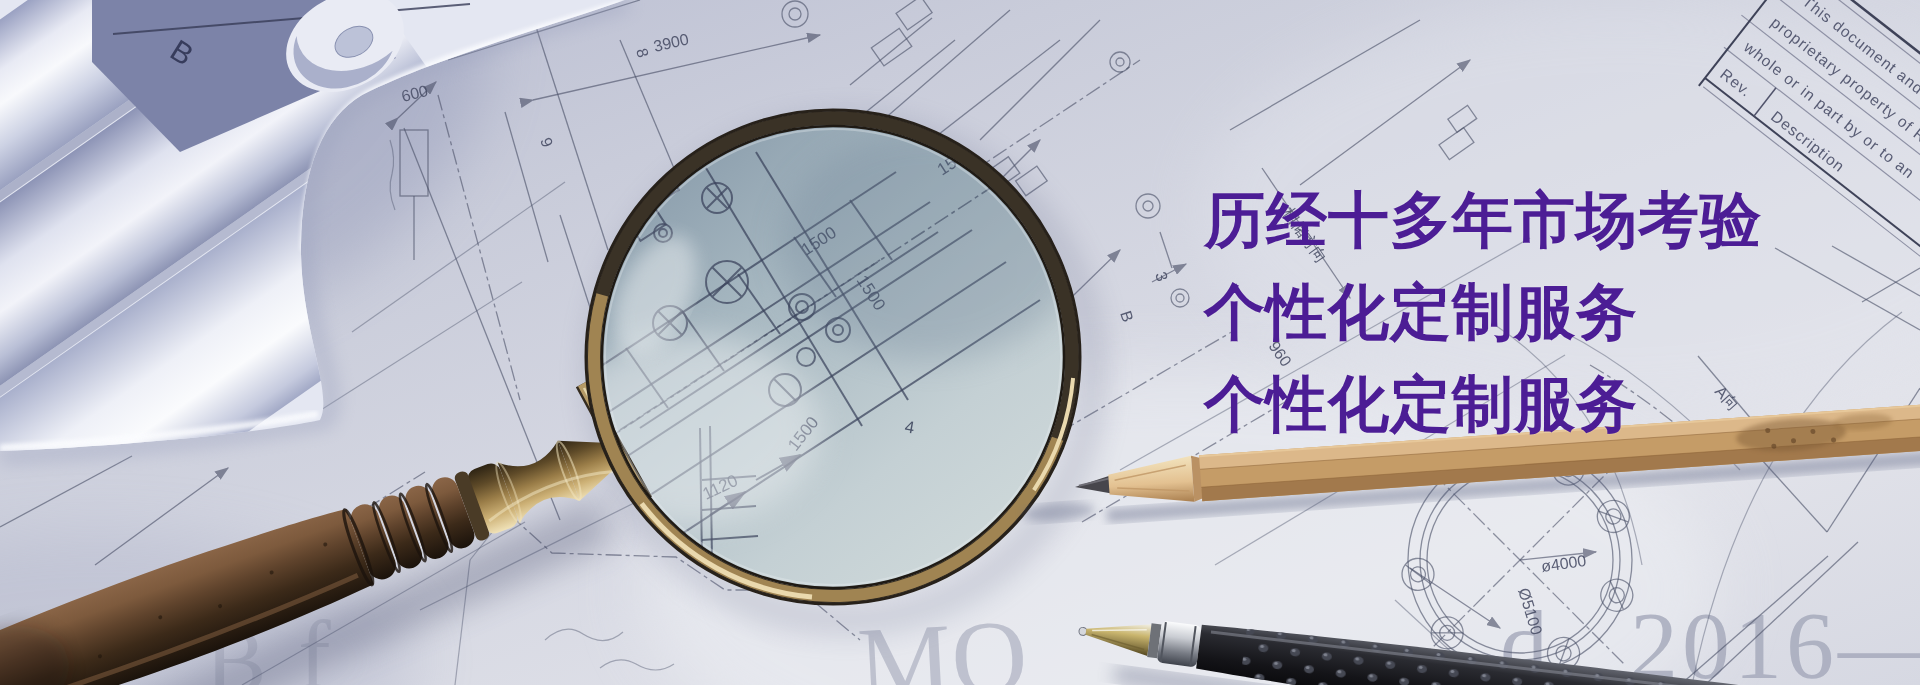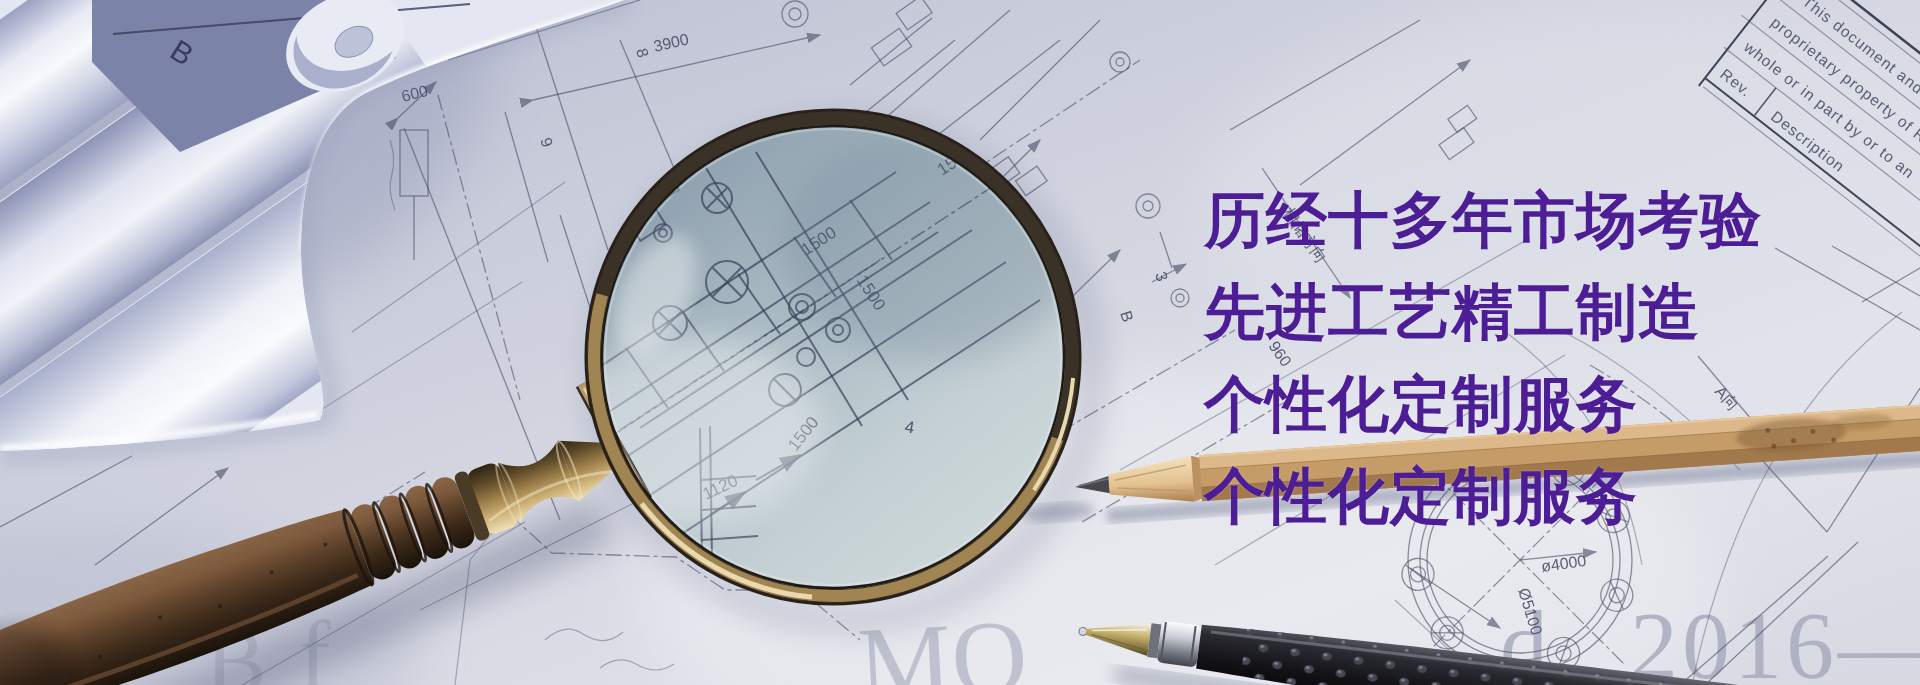--- a/index.html
+++ b/index.html
@@ -473,17 +473,16 @@
     <line x1="84" y1="-20" x2="84" y2="20" stroke="#51555e" stroke-width="2"></line>
     <line x1="114" y1="-20" x2="114" y2="20" stroke="#51555e" stroke-width="2"></line>
     <path d="M120,-22 C240,-27 420,-31 860,-34 L860,34 C420,31 240,27 120,22 Z" fill="url(#gPen)"></path>
     <rect x="165" y="-30" width="695" height="62" fill="url(#penDots)" clip-path="url(#penClip)"></rect>
     <line x1="130" y1="-16" x2="850" y2="-27" stroke="#8b8e99" stroke-width="3" opacity=".55"></line>
   </g>
 </svg>
 
 <div class="headline">
   <div>历经十多年市场考验</div>
-  <div>先进工艺精工制造</div>
   <div>个性化定制服务</div>
   <div>个性化定制服务</div>
 </div>
 </div>
 
 </body></html>

